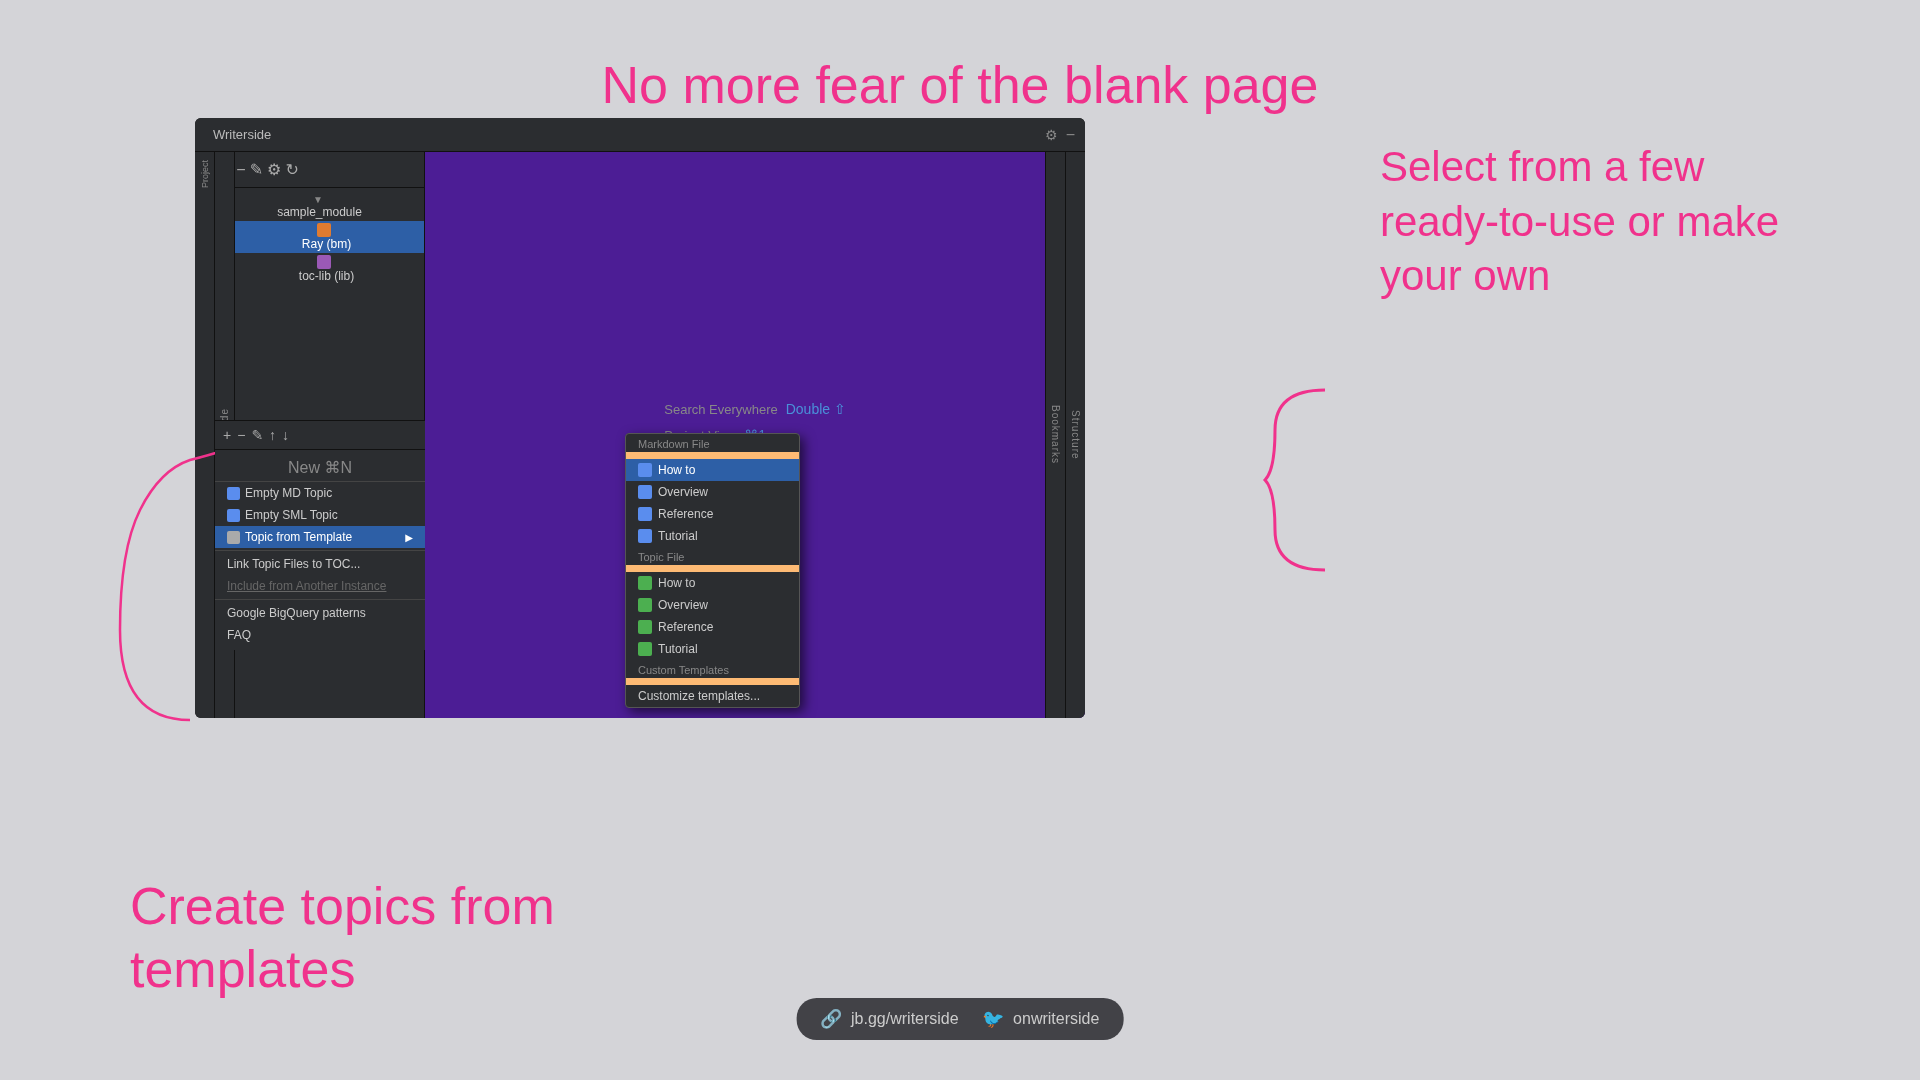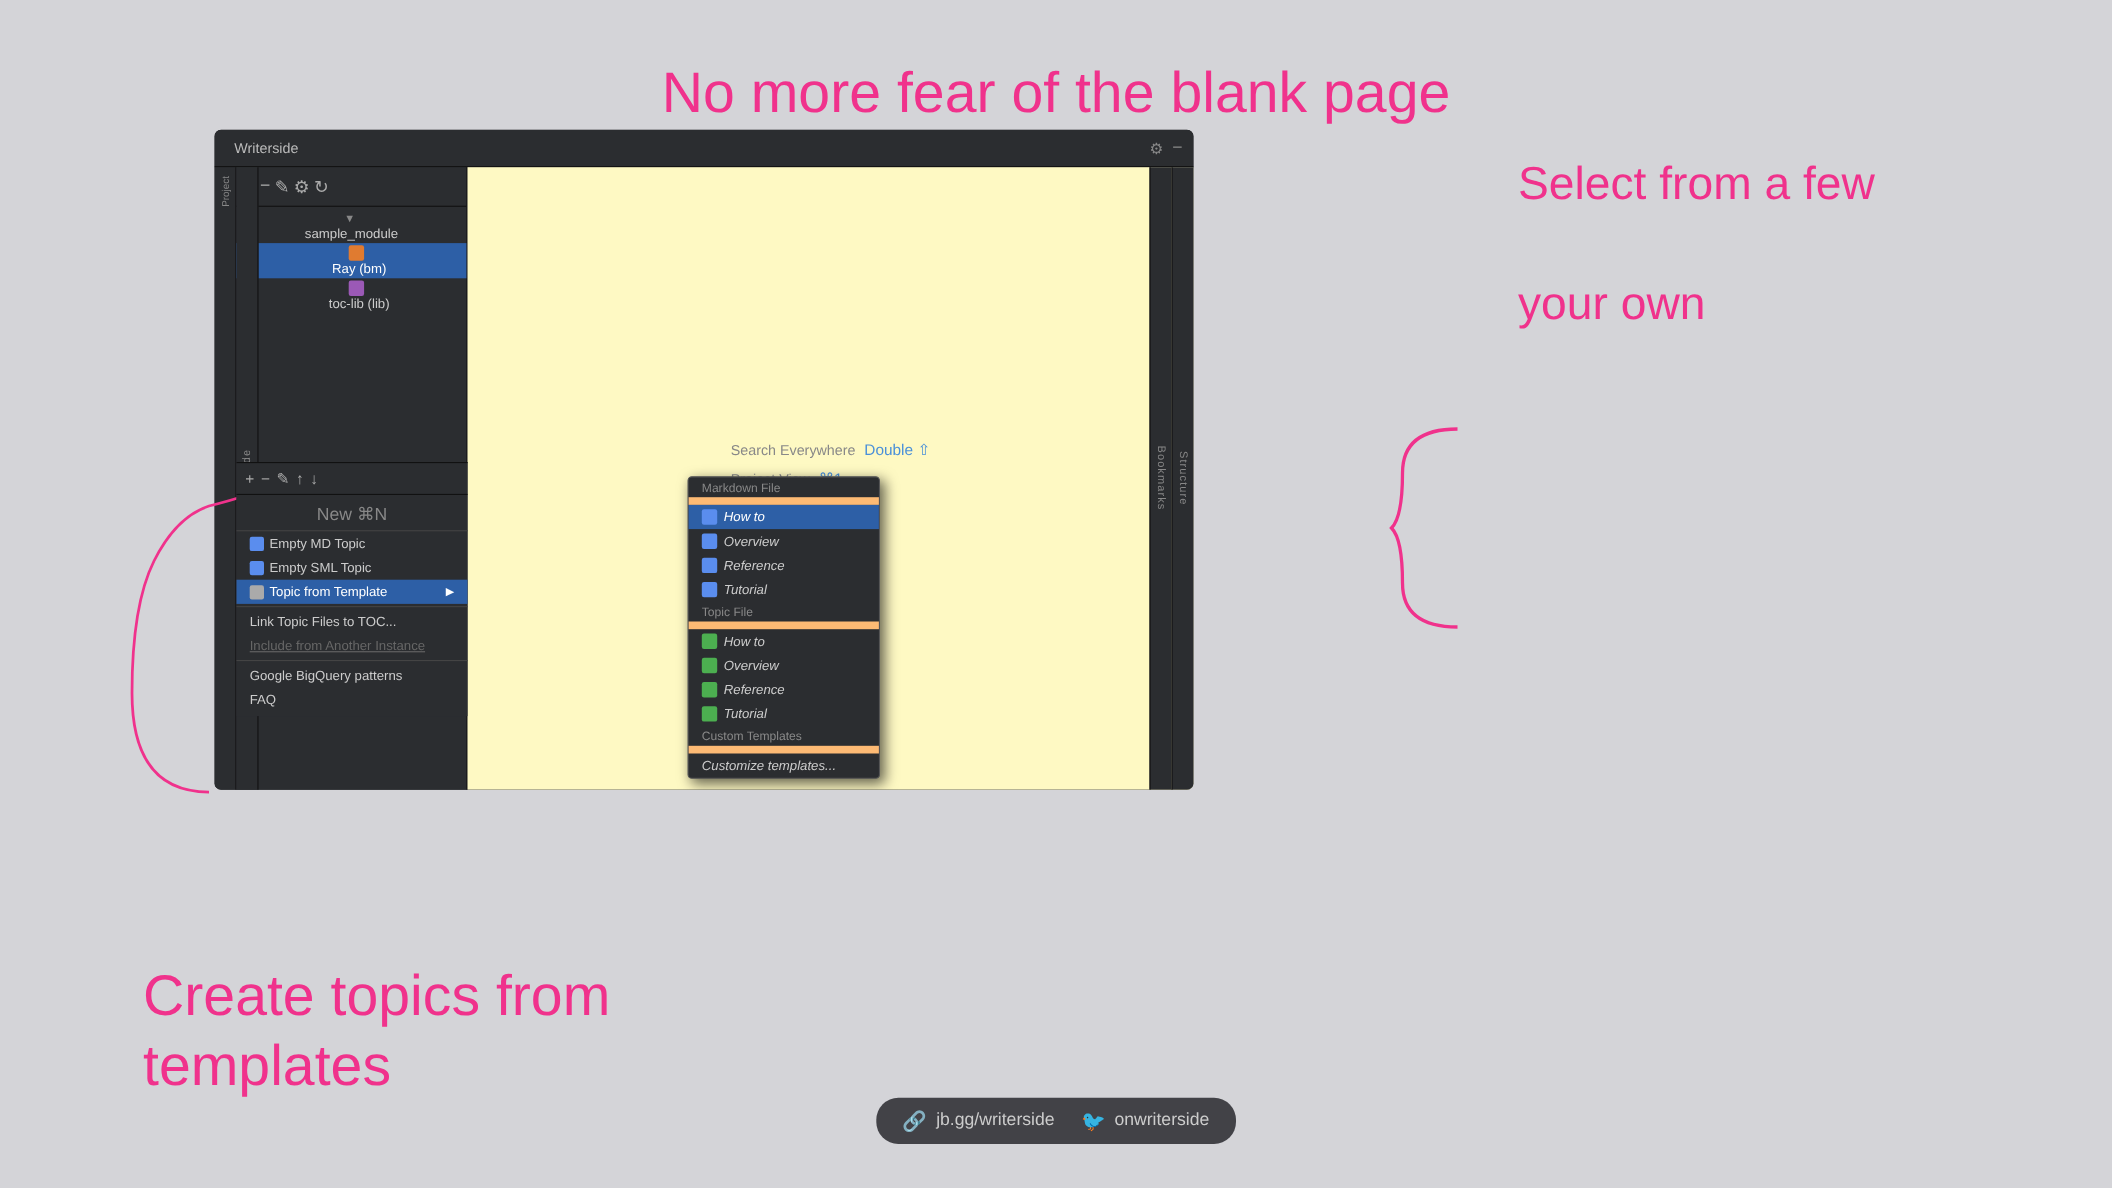--- a/index.html
+++ b/index.html
@@ -194,21 +194,20 @@
       border-bottom: 7px solid #fdba74;
     }
 
     .submenu-item {
       display: flex;
       align-items: center;
       padding: 4px 12px;
       font-size: 12px;
       color: #ccc;
       cursor: pointer;
-      font-style: italic;
     }
     .submenu-item.highlighted {
       background: #2d5fa6;
       color: #fff;
     }
     .submenu-item-icon {
       width: 14px;
       height: 14px;
       border-radius: 2px;
       margin-right: 6px;
@@ -220,21 +219,21 @@
       font-size: 9px;
     }
 
     
     .editor-area {
       position: absolute;
       left: 230px;
       top: 34px;
       right: 0;
       bottom: 0;
-      background: #fef9c3;
+      background: #4c1d95;
       display: flex;
       flex-direction: column;
       align-items: center;
       justify-content: center;
     }
 
     .editor-shortcuts {
       position: absolute;
       top: 50%;
       left: 50%;
@@ -481,21 +480,21 @@
   </div>
 </div>
 
 <svg style="position:absolute;left:1255px;top:380px;width:80px;height:200px;pointer-events:none;" viewBox="0 0 80 200">
   <path d="M70,10 Q20,10 20,50 Q20,90 10,100 Q20,110 20,150 Q20,190 70,190" fill="none" stroke="#f0328c" stroke-width="3"></path>
 </svg>
 
 <div class="right-text">
   <h2>
     <span>Select from a few</span><br>
-    <br>
+    <span>ready-to-use or make</span><br>
     <span>your own</span>
   </h2>
 </div>
 
 <svg style="position:absolute;left:110px;top:350px;width:130px;height:380px;pointer-events:none;" viewBox="0 0 130 380">
 
   <path d="M80,370 Q10,370 10,280 Q10,200 30,160 Q50,120 80,110 Q100,105 115,100" fill="none" stroke="#f0328c" stroke-width="2.5"></path>
 
   <polygon points="115,95 125,100 115,105" fill="#f0328c"></polygon>
 </svg>

